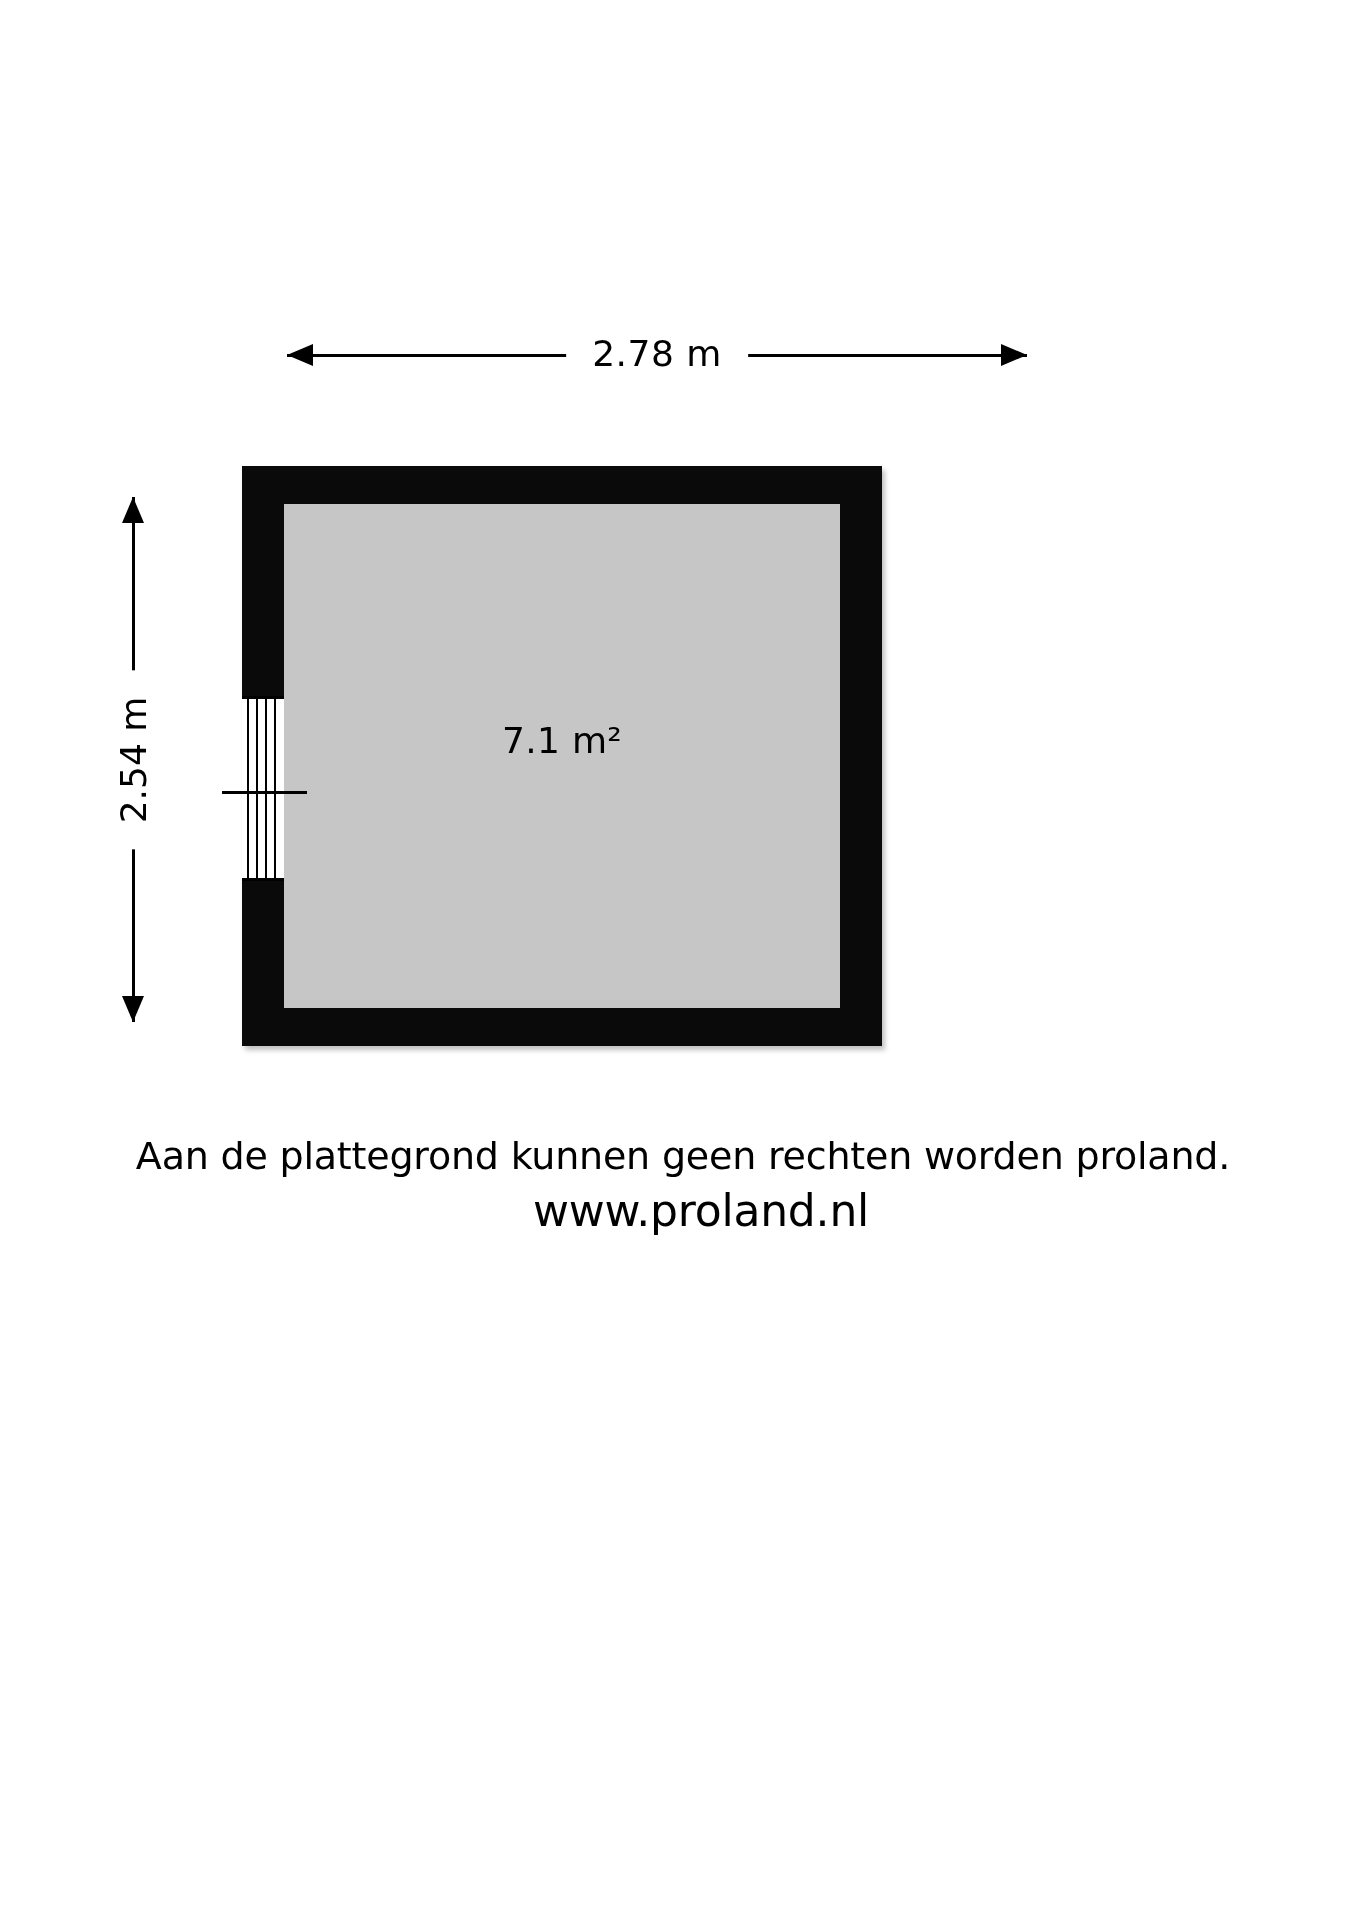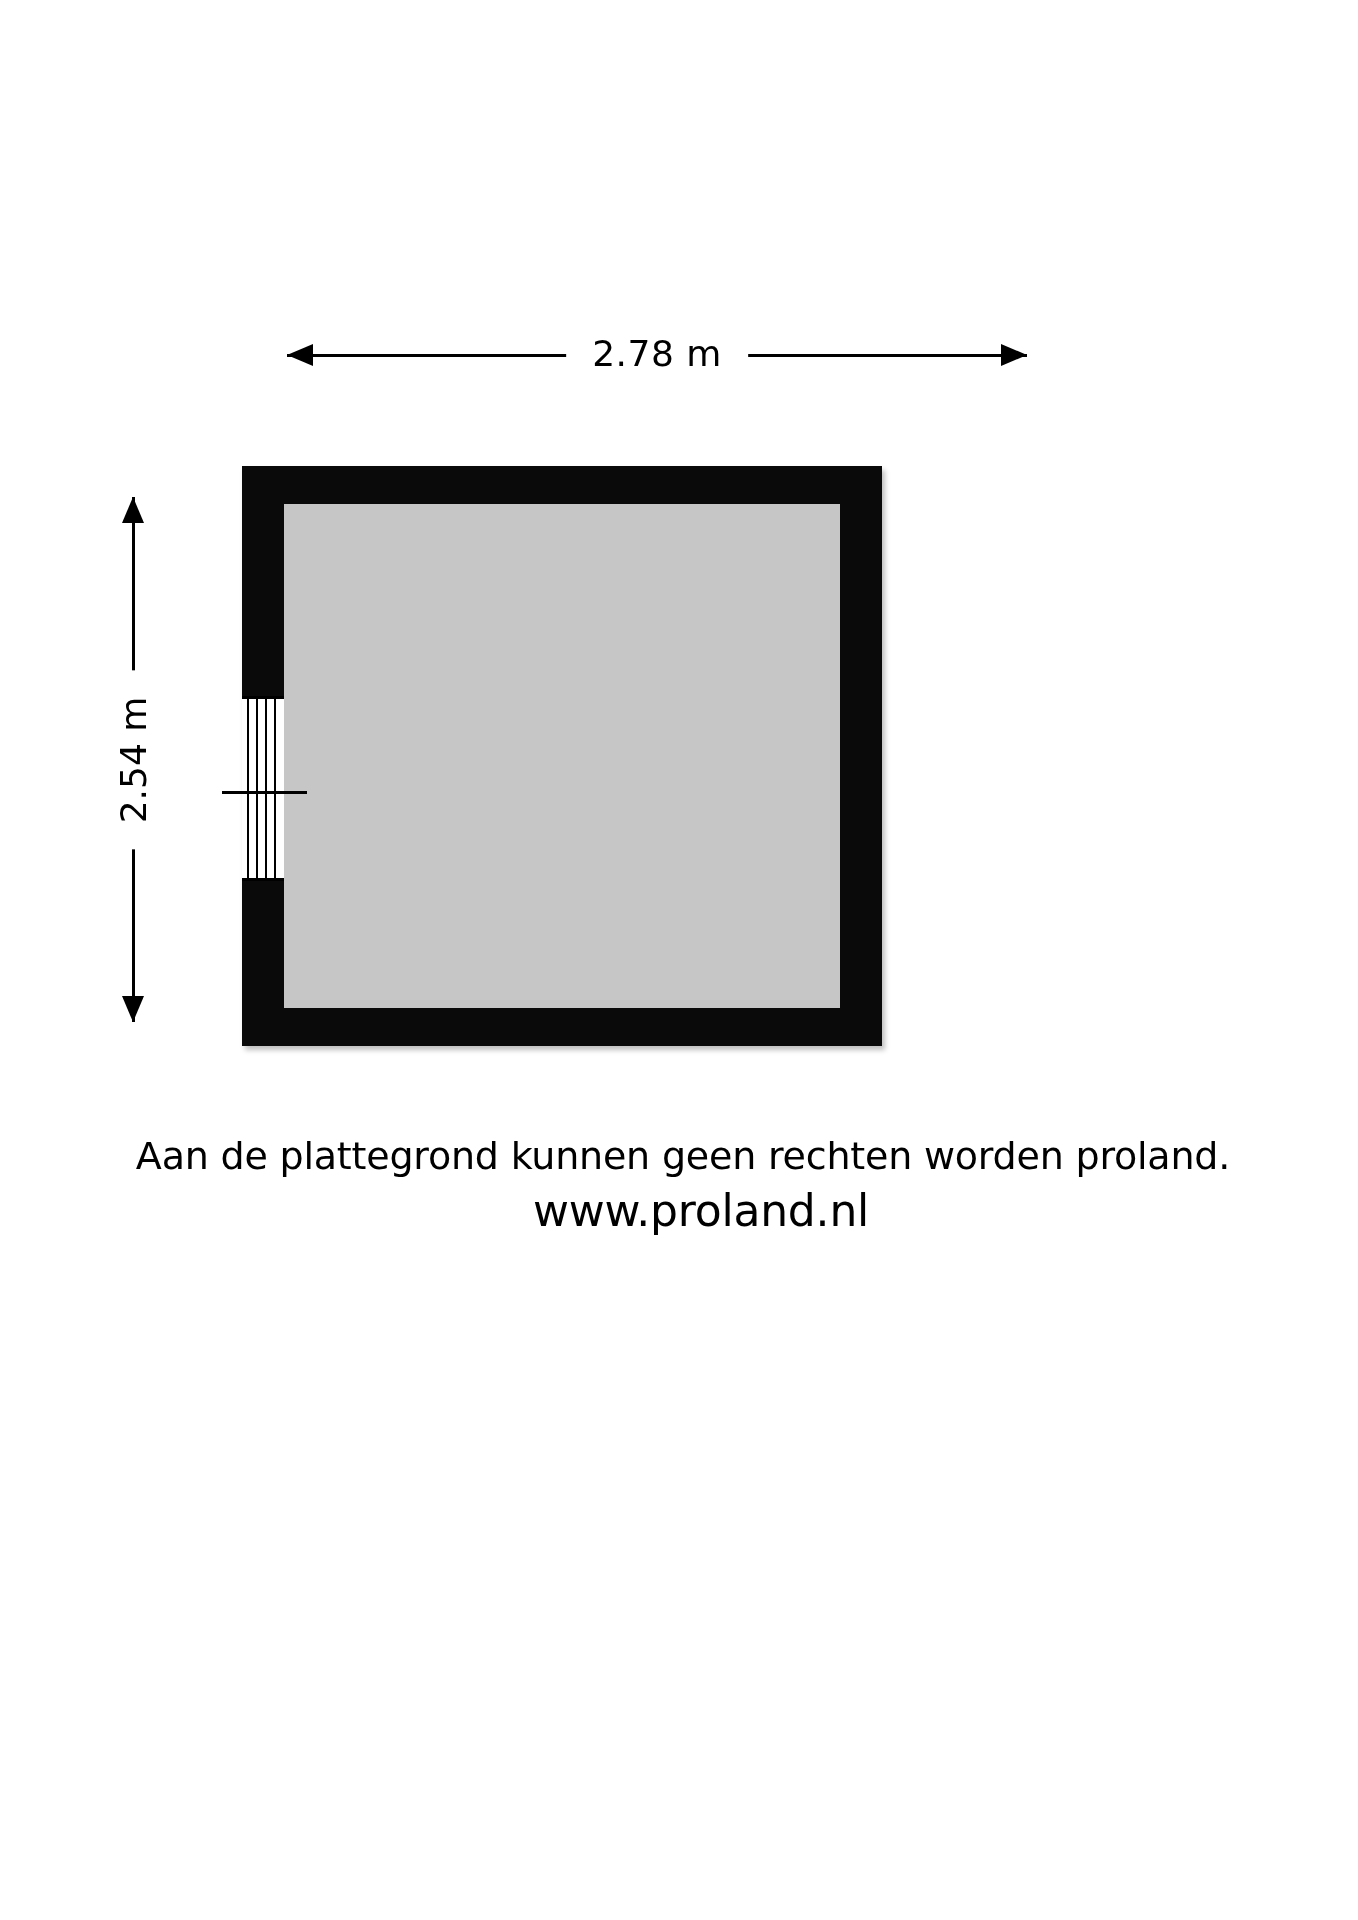--- a/index.html
+++ b/index.html
@@ -244,20 +244,21 @@
     <div class="door-opening">
       <div class="hatch"></div>
       <div class="edge-top"></div>
       <div class="edge-bottom"></div>
     </div>
   </div>
 
   <div class="wall-tick"></div>
 
   <div class="room-label">
+    <div class="area">7.1 m²</div>
   </div>
 
   <div class="footer">
     <div class="disclaimer">Aan de plattegrond kunnen geen rechten worden proland.</div>
     <div class="website">www.proland.nl</div>
   </div>
 
 </div>
 
 </body></html>

